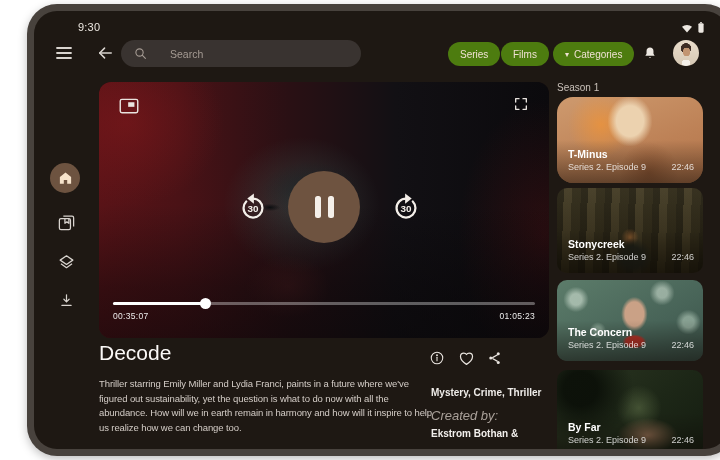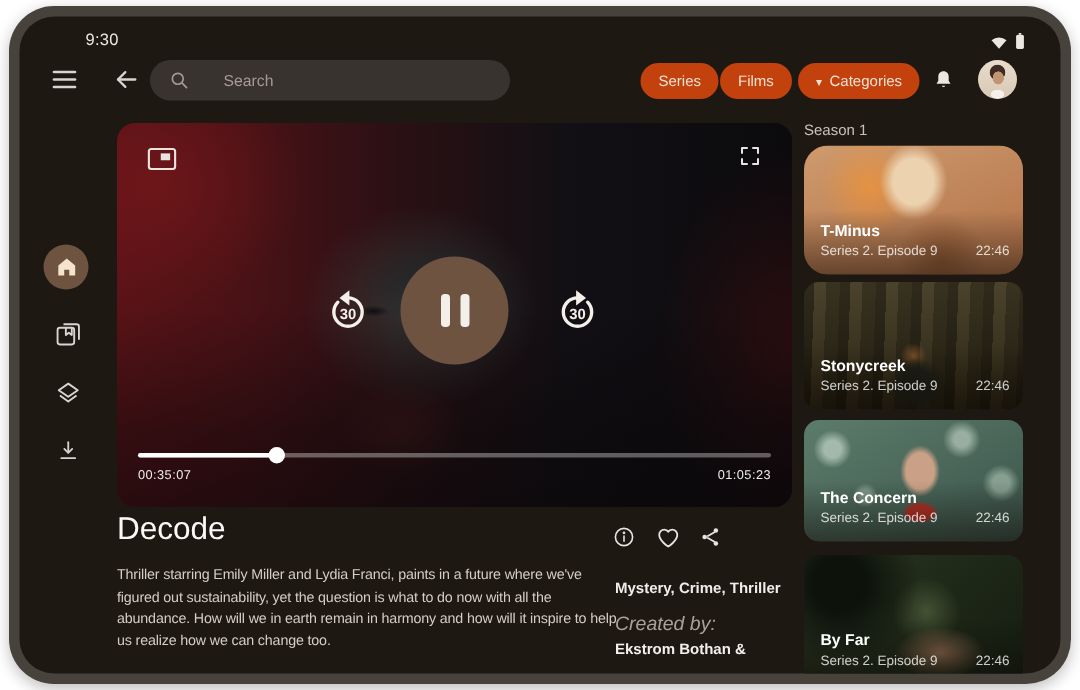--- a/index.html
+++ b/index.html
@@ -1,33 +1,33 @@
 <!DOCTYPE html>
 <html><head>
 <meta charset="utf-8">
 <style>
   * { margin:0; padding:0; box-sizing:border-box; }
   html,body { width:720px; height:460px; background:#ffffff; font-family:"Liberation Sans", sans-serif; overflow:hidden; }
-  .stage { position:relative; width:636px; height:460px; }
+  .stage { position:relative; width:636px; height:460px;margin-left:21px; }
 
   .tablet-frame { position:absolute; left:6px; top:4px; width:708px; height:452px;
     border-radius:30px; background:#48423d; box-shadow:0 3px 10px rgba(0,0,0,.25); }
   .screen { position:absolute; left:13px; top:11px; width:694px; height:438px;
     border-radius:23px; background:#1e1813; overflow:hidden; color:#e9e4df; }
 
   
   .status-time { position:absolute; left:44px; top:10px; font-size:11px; color:#ece7e1; letter-spacing:.2px; }
   .status-icons { position:absolute; right:24px; top:11px; display:flex; gap:5px; align-items:center; }
 
   
   .icon-btn { position:absolute; border:none; background:transparent; cursor:pointer; padding:0; }
   .search-field { position:absolute; left:87px; top:29px; width:240px; height:27px; border-radius:14px;
     background:#393330; display:flex; align-items:center; gap:23px; padding:0 13px; cursor:text; }
   .search-ph { font-size:10.5px; color:#a59b93; }
-  .chip { position:absolute; top:31px; height:24px; border:none; border-radius:12px; background:#c2410c;
+  .chip { position:absolute; top:31px; height:24px; border:none; border-radius:12px; background:#4d7c0f;
     color:#f0e1d3; font-size:10px; font-family:"Liberation Sans",sans-serif; display:inline-flex;
     align-items:center; gap:5px; padding:0 12px; cursor:pointer; }
   .chip .caret { font-size:8px; color:#f0e1d3; }
   .avatar { position:absolute; left:639px; top:29px; width:26px; height:26px; border-radius:50%; cursor:pointer;
     background:
       radial-gradient(ellipse 7px 5px at 50% 88%, #f5f1ea 60%, transparent 65%),
       radial-gradient(ellipse 6px 7px at 52% 46%, #c29572 60%, transparent 64%),
       radial-gradient(ellipse 9px 9px at 50% 32%, #3e2c24 55%, transparent 60%),
       linear-gradient(#e9dccb, #d6c8b4); border:none; }
 

